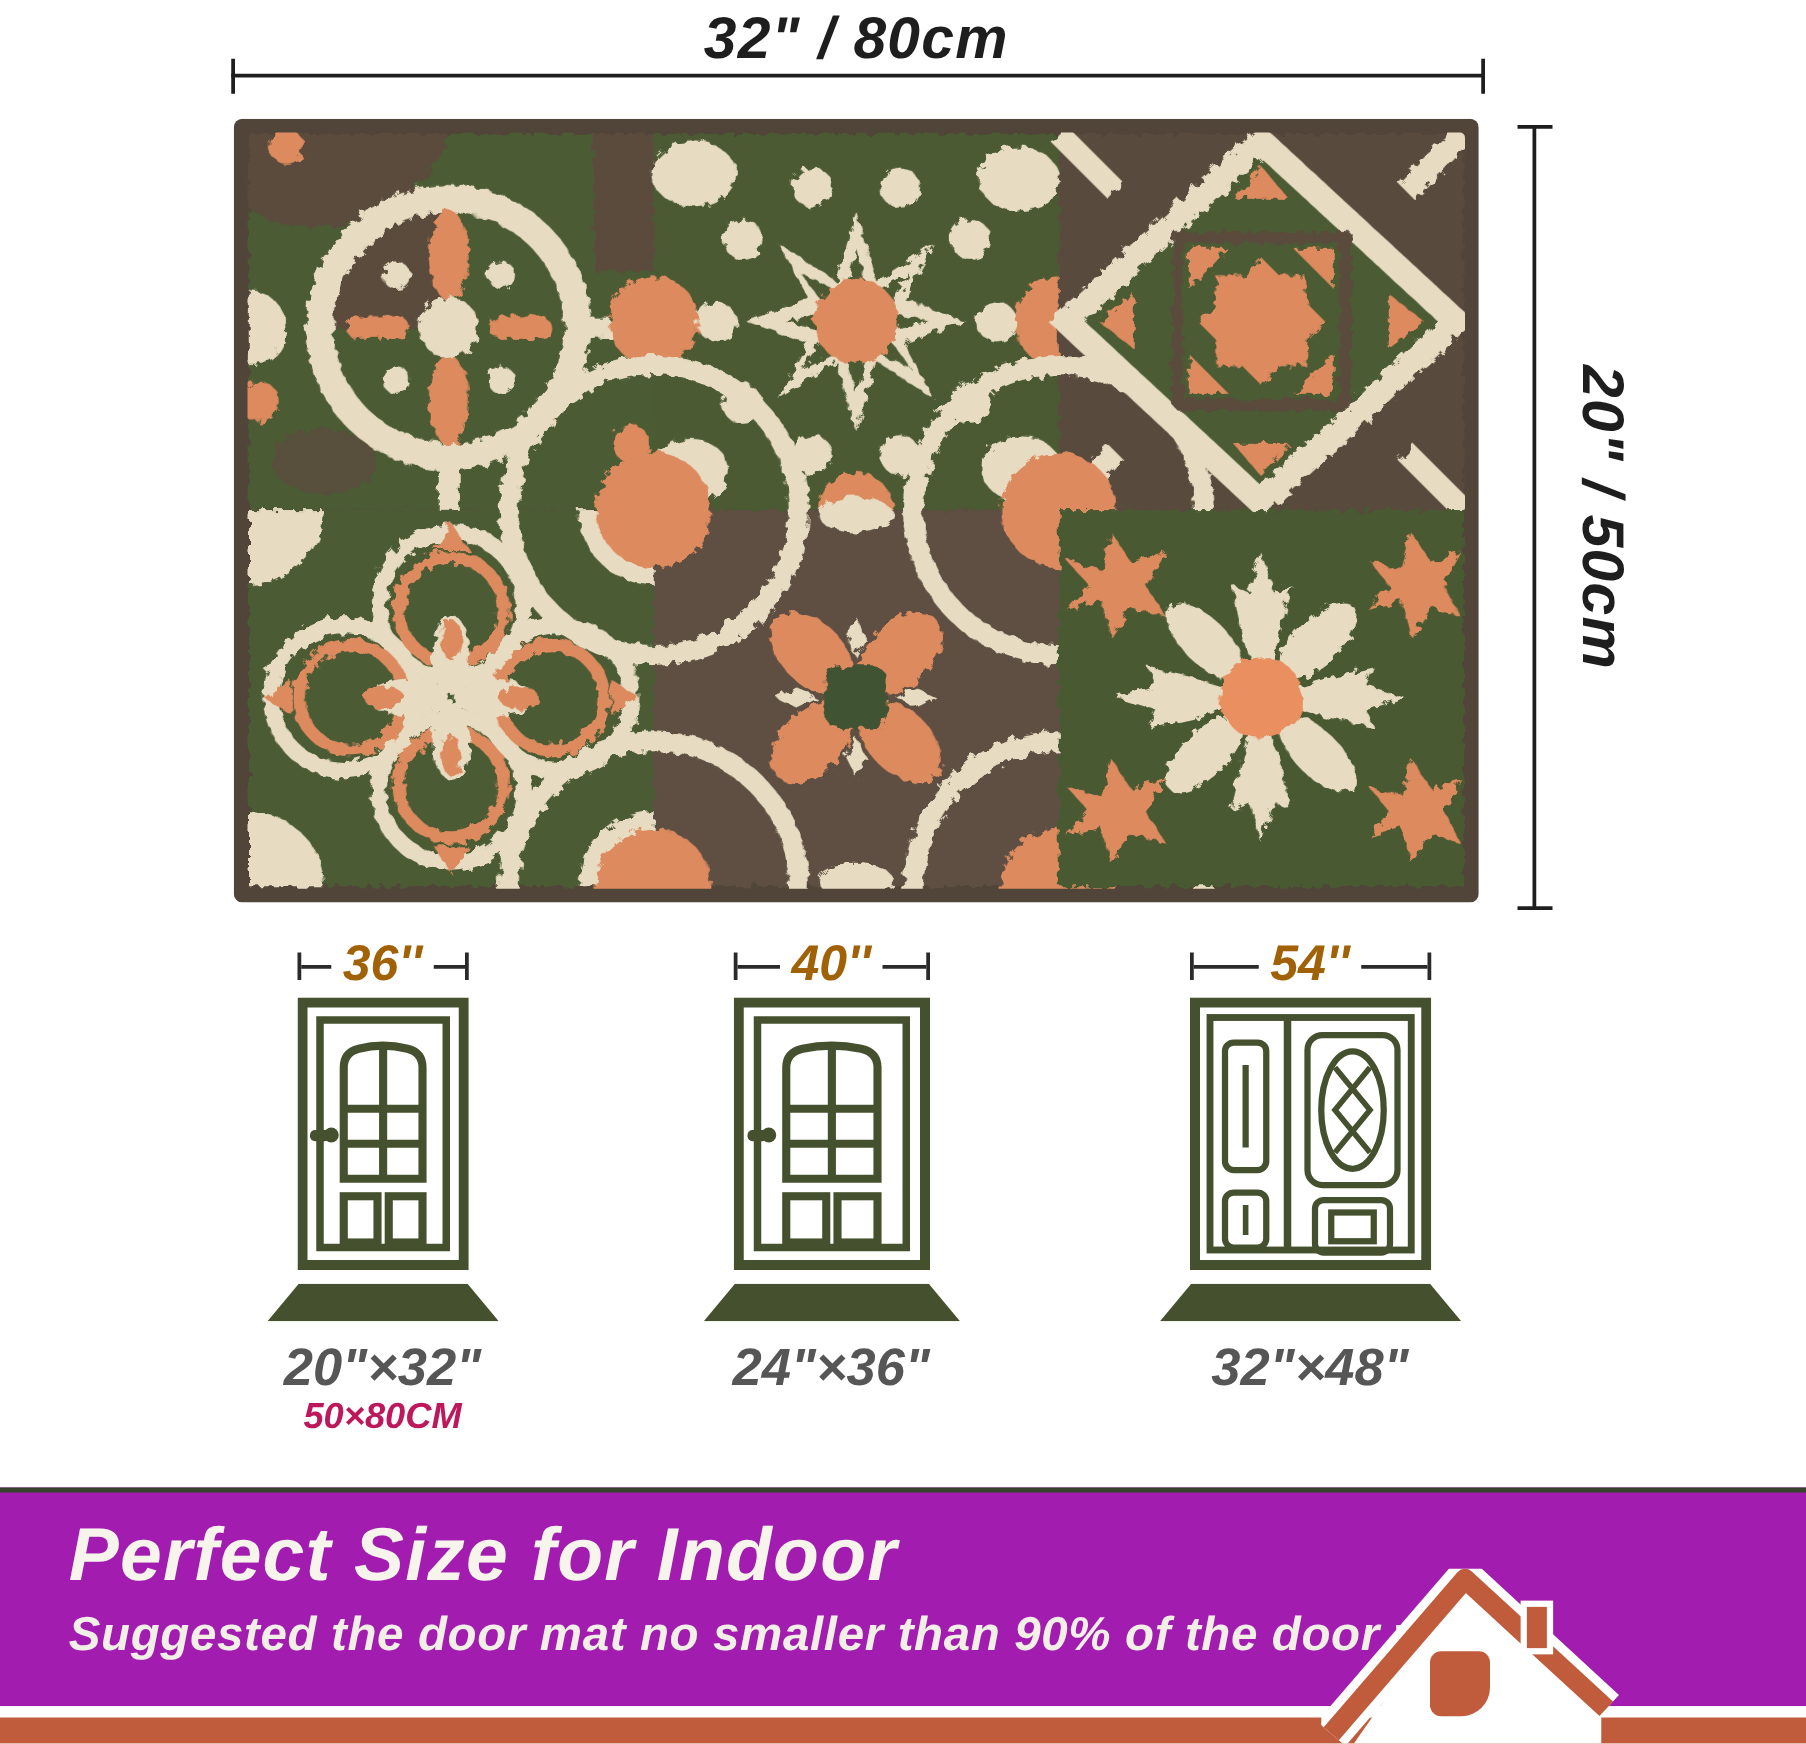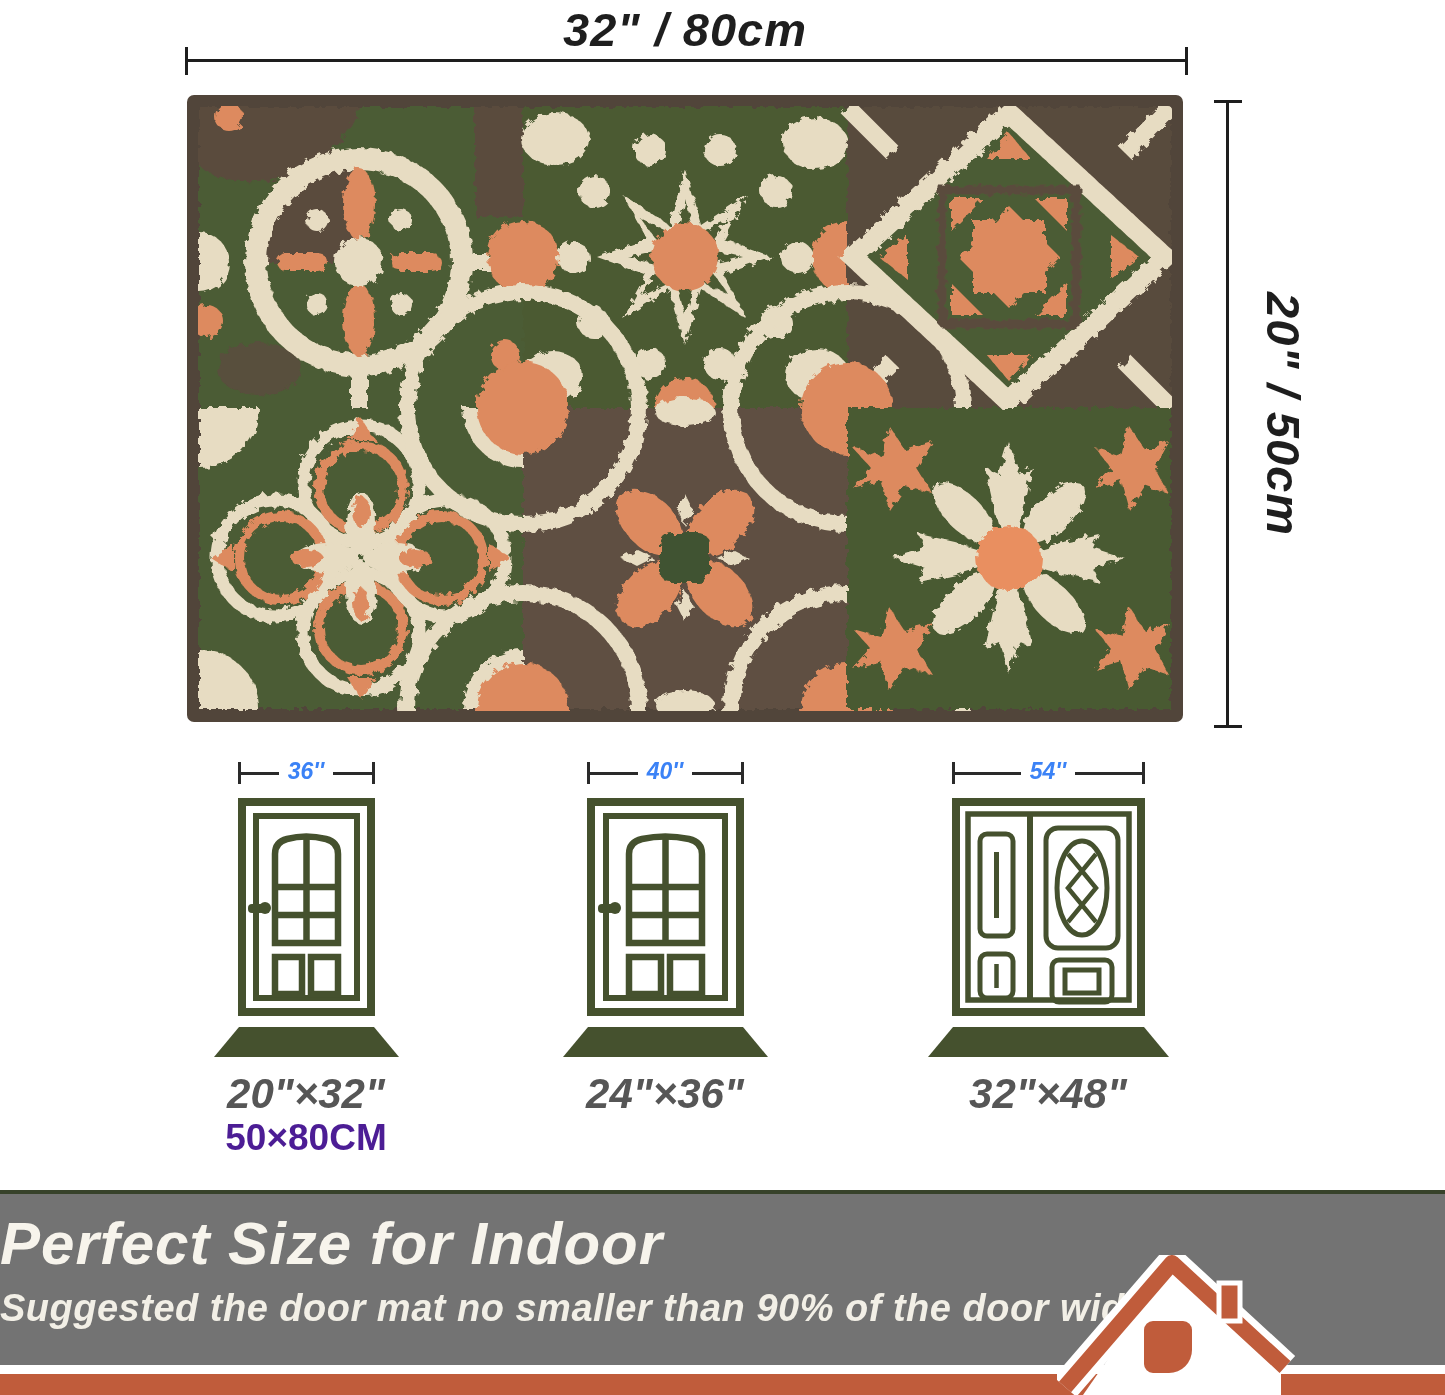--- a/index.html
+++ b/index.html
@@ -30,32 +30,32 @@
   .rug{position:absolute;left:187px;top:95px;width:996px;height:627px;}
   
   .door-group{
     position:absolute;top:760px;width:260px;transform:translateX(-50%);
     display:flex;flex-direction:column;align-items:center;
   }
   .dim-row{display:flex;align-items:center;height:26px;}
   .dim-row .tick{width:3px;height:22px;background:#2a2a2a;}
   .dim-row .seg{flex:1;height:3px;background:#2a2a2a;}
   .dim-row .dlabel{
-    padding:0 9px;font-style:italic;font-weight:700;font-size:23px;color:#3b82f6;
+    padding:0 9px;font-style:italic;font-weight:700;font-size:40px;color:#a16207;
     transform:translateY(-2px);white-space:nowrap;
   }
   .door-svg{margin-top:12px;display:block;}
   .mat-svg{margin-top:11px;display:block;}
   .mat-in{margin-top:13px;font-style:italic;font-weight:700;font-size:42px;color:#565656;line-height:1.12;}
-  .mat-cm{font-weight:700;font-size:37px;color:#4c1d95;line-height:1.12;}
+  .mat-cm{font-style:italic;font-weight:700;font-size:29px;color:#be185d;line-height:1.12;}
   
   .banner{position:absolute;left:0;right:0;top:1190px;height:205px;}
   .band-green{
-    height:171px;background:#737373;border-top:4px solid #37422a;
-    box-sizing:content-box;
+    height:171px;background:#a21caf;border-top:4px solid #37422a;
+    padding-left:55px;box-sizing:content-box;
   }
   .banner-title{
     padding-top:17px;font-style:italic;font-weight:700;font-size:60px;color:#f7f4ec;
     line-height:1.1;letter-spacing:1px;
   }
   .banner-subtitle{
     margin-top:10px;font-style:italic;font-weight:700;font-size:38px;color:#f2efe6;
     letter-spacing:0.5px;
   }
   .band-gap{height:9px;background:#ffffff;}

